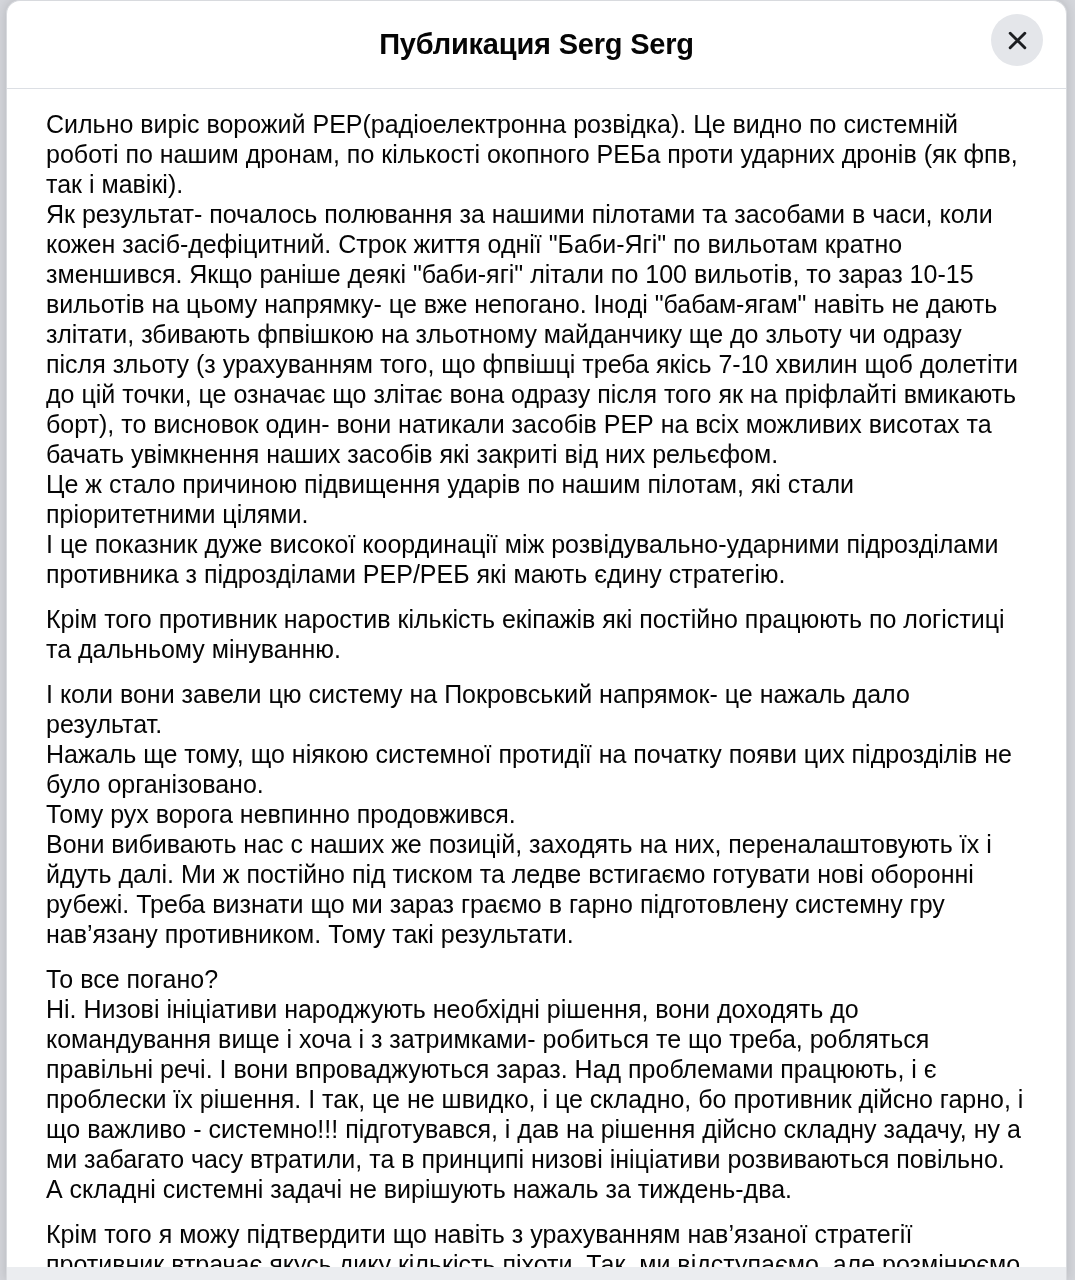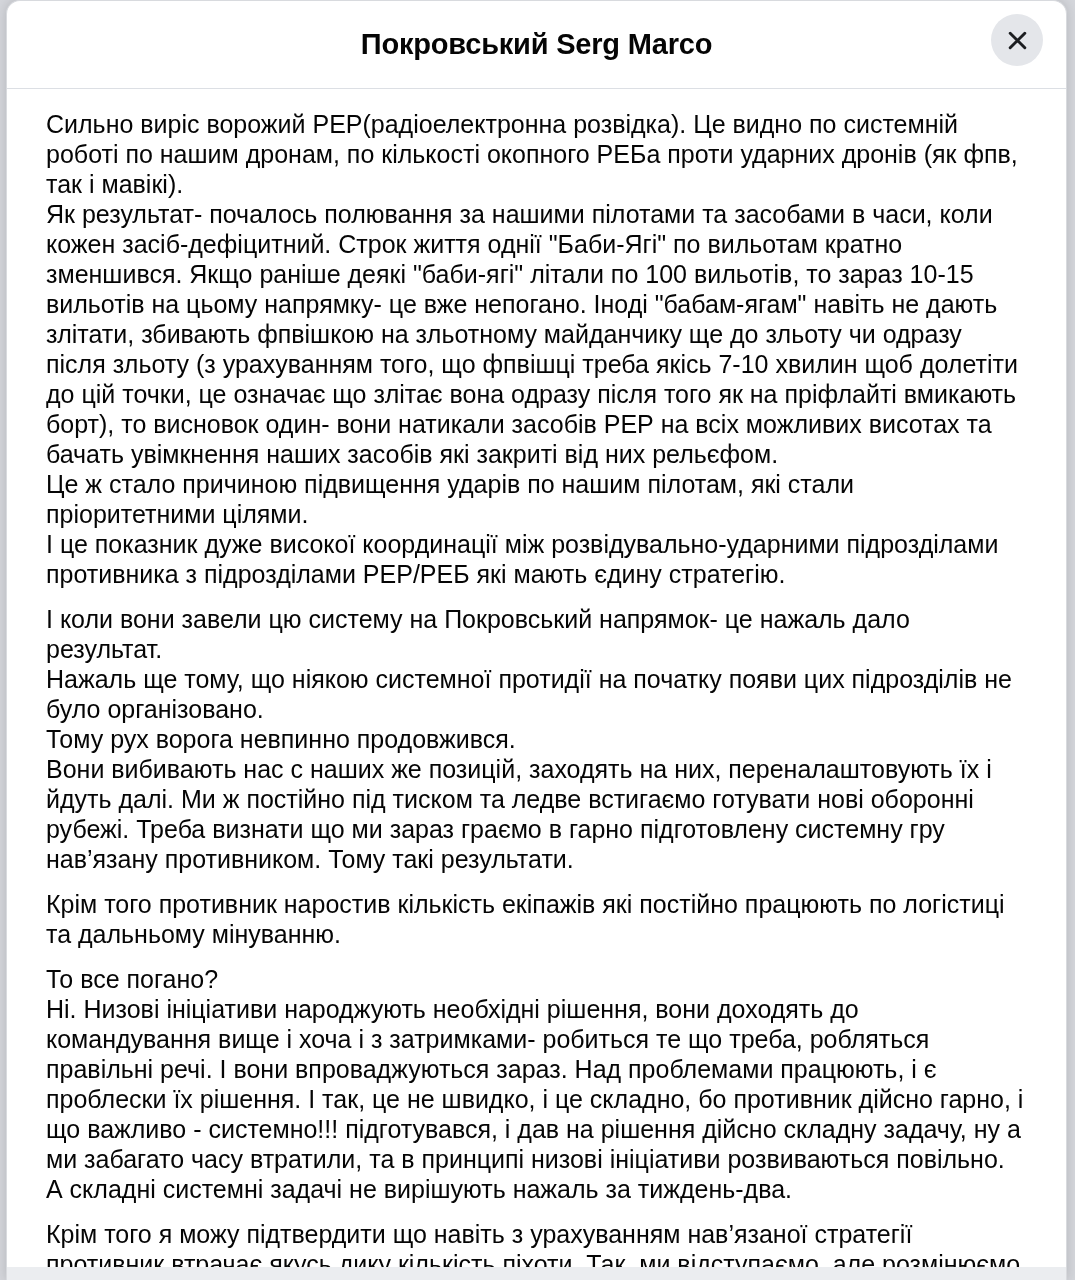--- a/index.html
+++ b/index.html
@@ -73,38 +73,38 @@
     background: #ebedf0;
   }
 </style>
 </head>
 <body>
 
 <div class="overlay">
   <div class="modal">
 
     <header class="modal-header">
-      <h1 class="modal-title">Покровський Serg Marco</h1>
+      <h1 class="modal-title">Публикация Serg Serg</h1>
       <button class="close-btn" aria-label="Close">
         <svg width="27" height="27" viewBox="0 0 24 24" fill="none">
           <path d="M5.5 5.5 L18.5 18.5 M18.5 5.5 L5.5 18.5" stroke="#1c1e21" stroke-width="2.6" stroke-linecap="round"></path>
         </svg>
       </button>
     </header>
 
     <div class="post-body">
       <p>Сильно виріс ворожий РЕР(радіоелектронна розвідка). Це видно по системній роботі по нашим дронам, по кількості окопного РЕБа проти ударних дронів (як фпв, так і мавікі).
 Як результат- почалось полювання за нашими пілотами та засобами в часи, коли кожен засіб-дефіцитний. Строк життя однії "Баби-Ягі" по вильотам кратно зменшився. Якщо раніше деякі "баби-ягі" літали по 100 вильотів, то зараз 10-15 вильотів на цьому напрямку- це вже непогано. Іноді "бабам-ягам" навіть не дають злітати, збивають фпвішкою на зльотному майданчику ще до зльоту чи одразу після зльоту (з урахуванням того, що фпвішці треба якісь 7-10 хвилин щоб долетіти до цій точки, це означає що злітає вона одразу після того як на пріфлайті вмикають борт), то висновок один- вони натикали засобів РЕР на всіх можливих висотах та бачать увімкнення наших засобів які закриті від них рельєфом.
 Це ж стало причиною підвищення ударів по нашим пілотам, які стали пріоритетними цілями.
 І це показник дуже високої координації між розвідувально-ударними підрозділами противника з підрозділами РЕР/РЕБ які мають єдину стратегію.</p>
+      <p>Крім того противник наростив кількість екіпажів які постійно працюють по логістиці та дальньому мінуванню.</p>
       <p>І коли вони завели цю систему на Покровський напрямок- це нажаль дало результат.
 Нажаль ще тому, що ніякою системної протидії на початку появи цих підрозділів не було організовано.
 Тому рух ворога невпинно продовжився.
 Вони вибивають нас с наших же позицій, заходять на них, переналаштовують їх і йдуть далі. Ми ж постійно під тиском та ледве встигаємо готувати нові оборонні рубежі. Треба визнати що ми зараз граємо в гарно підготовлену системну гру нав’язану противником. Тому такі результати.</p>
-      <p>Крім того противник наростив кількість екіпажів які постійно працюють по логістиці та дальньому мінуванню.</p>
       <p>То все погано?
 Ні. Низові ініціативи народжують необхідні рішення, вони доходять до командування вище і хоча і з затримками- робиться те що треба, робляться правільні речі. І вони впроваджуються зараз. Над проблемами працюють, і є проблески їх рішення. І так, це не швидко, і це складно, бо противник дійсно гарно, і що важливо - системно!!! підготувався, і дав на рішення дійсно складну задачу, ну а ми забагато часу втратили, та в принципі низові ініціативи розвиваються повільно. А складні системні задачі не вирішують нажаль за тиждень-два.</p>
       <p>Крім того я можу підтвердити що навіть з урахуванням нав’язаної стратегії противник втрачає якусь дику кількість піхоти. Так, ми відступаємо, але розмінюємо кожен кілометр нашої землі на ворожий підрозділ від взводу до роти. І вони це відчувають, повірте.</p>
 
     </div>
 
     <div class="comment-edge"></div>
 
   </div>
 </div>

